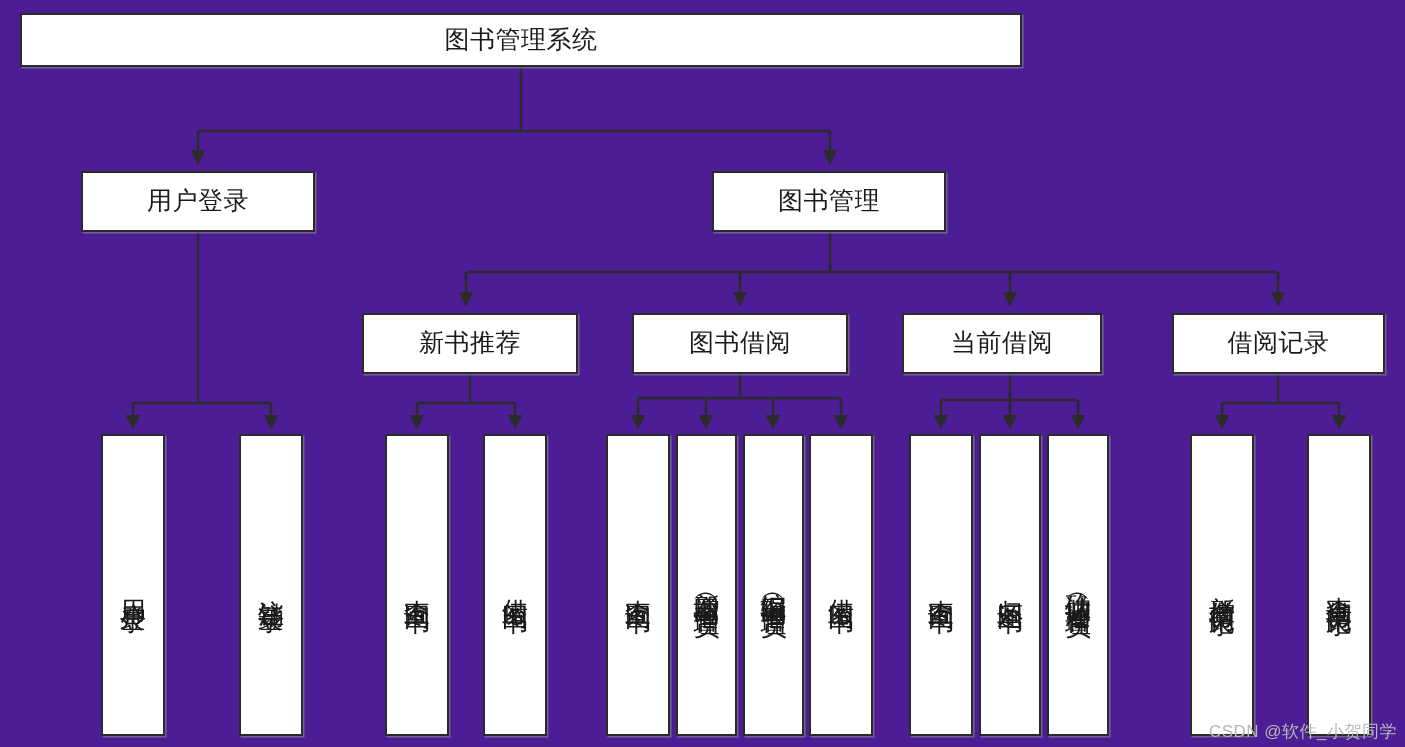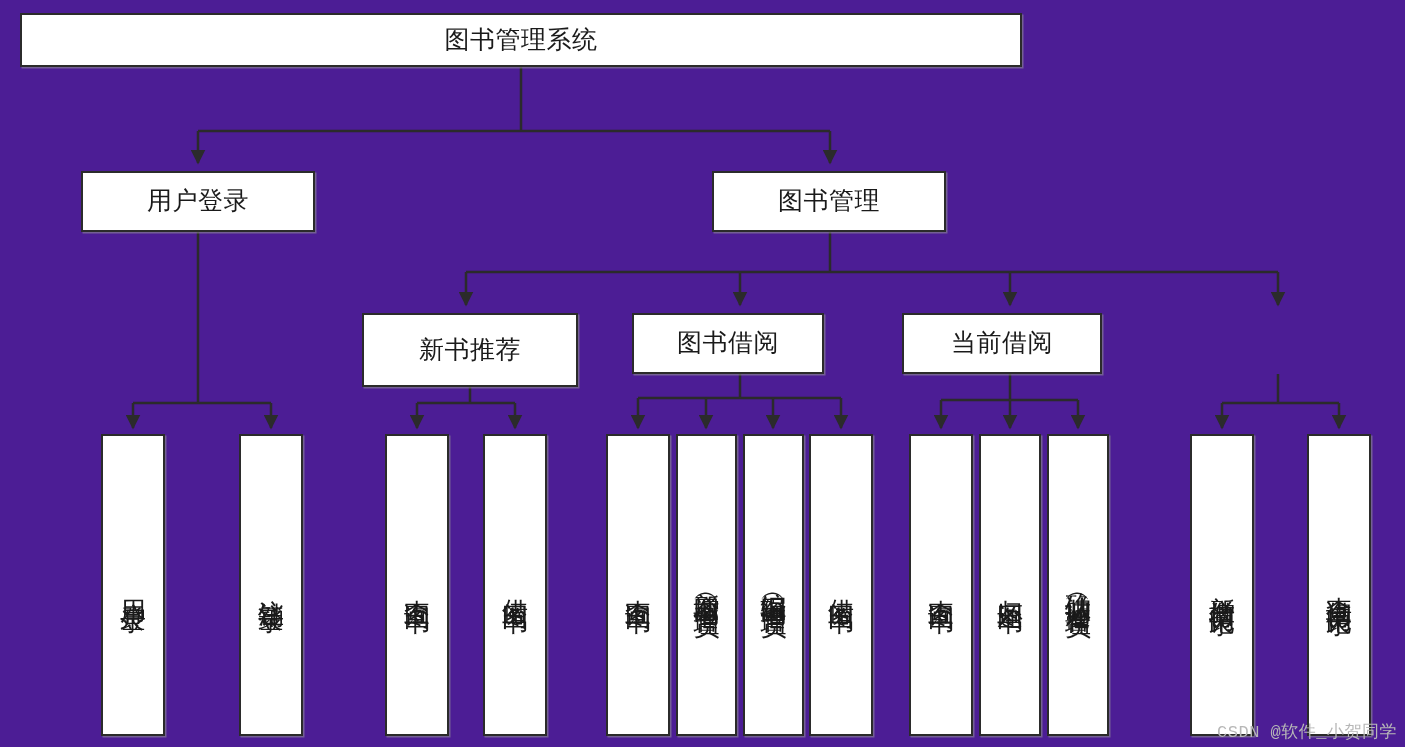--- a/index.html
+++ b/index.html
@@ -66,21 +66,21 @@
     max-height: 100%;
   }
   #watermark {
     position: absolute;
     right: 8px;
     bottom: 4px;
     font-size: 17px;
     color: #b7b7b7;
     letter-spacing: 0.5px;
     white-space: nowrap;
-    font-family: Liberation Mono, monospace;
+    font-family: Liberation Sans, sans-serif;
   }
 </style>
 </head>
 <body>
 
 <div id="diagram-root">
 
   <svg id="edges-layer" viewBox="0 0 1405 747" width="1405" height="747">
     <defs>
       <marker id="arrow" viewBox="0 0 10 10" refX="9" refY="5" markerWidth="6" markerHeight="6" orient="auto-start-reverse">
@@ -135,29 +135,32 @@
     <span class="node-label">图书管理系统</span>
   </div>
 
   <div class="node horiz" style="left:81px; top:171px; width:234px; height:61px;">
     <span class="node-label">用户登录</span>
   </div>
   <div class="node horiz" style="left:712px; top:171px; width:234px; height:61px;align-items:center;">
     <span class="node-label">图书管理</span>
   </div>
 
-  <div class="node horiz" style="left:362px; top:313px; width:216px; height:74px;">
+  <div class="node horiz" style="left:362px; top:313px; width:216px; height:61px;">
     <span class="node-label">新书推荐</span>
   </div>
-  <div class="node horiz" style="left:632px; top:313px; width:192px; height:61px;">
+  <div class="node horiz" style="left:632px; top:313px; width:216px; height:61px;">
     <span class="node-label">图书借阅</span>
   </div>
   <div class="node horiz" style="left:902px; top:313px; width:200px; height:61px;">
     <span class="node-label">当前借阅</span>
   </div>
+  <div class="node horiz" style="left:1172px; top:313px; width:213px; height:61px;">
+    <span class="node-label">借阅记录</span>
+  </div>
 
   <div class="node vert" style="left:101px; top:434px; width:64px; height:302px;">
     <span class="node-label">用户登录</span>
   </div>
   <div class="node vert" style="left:239px; top:434px; width:64px; height:302px;">
     <span class="node-label">注销登录</span>
   </div>
 
   <div class="node vert" style="left:385px; top:434px; width:64px; height:302px;">
     <span class="node-label">查询图书</span>

